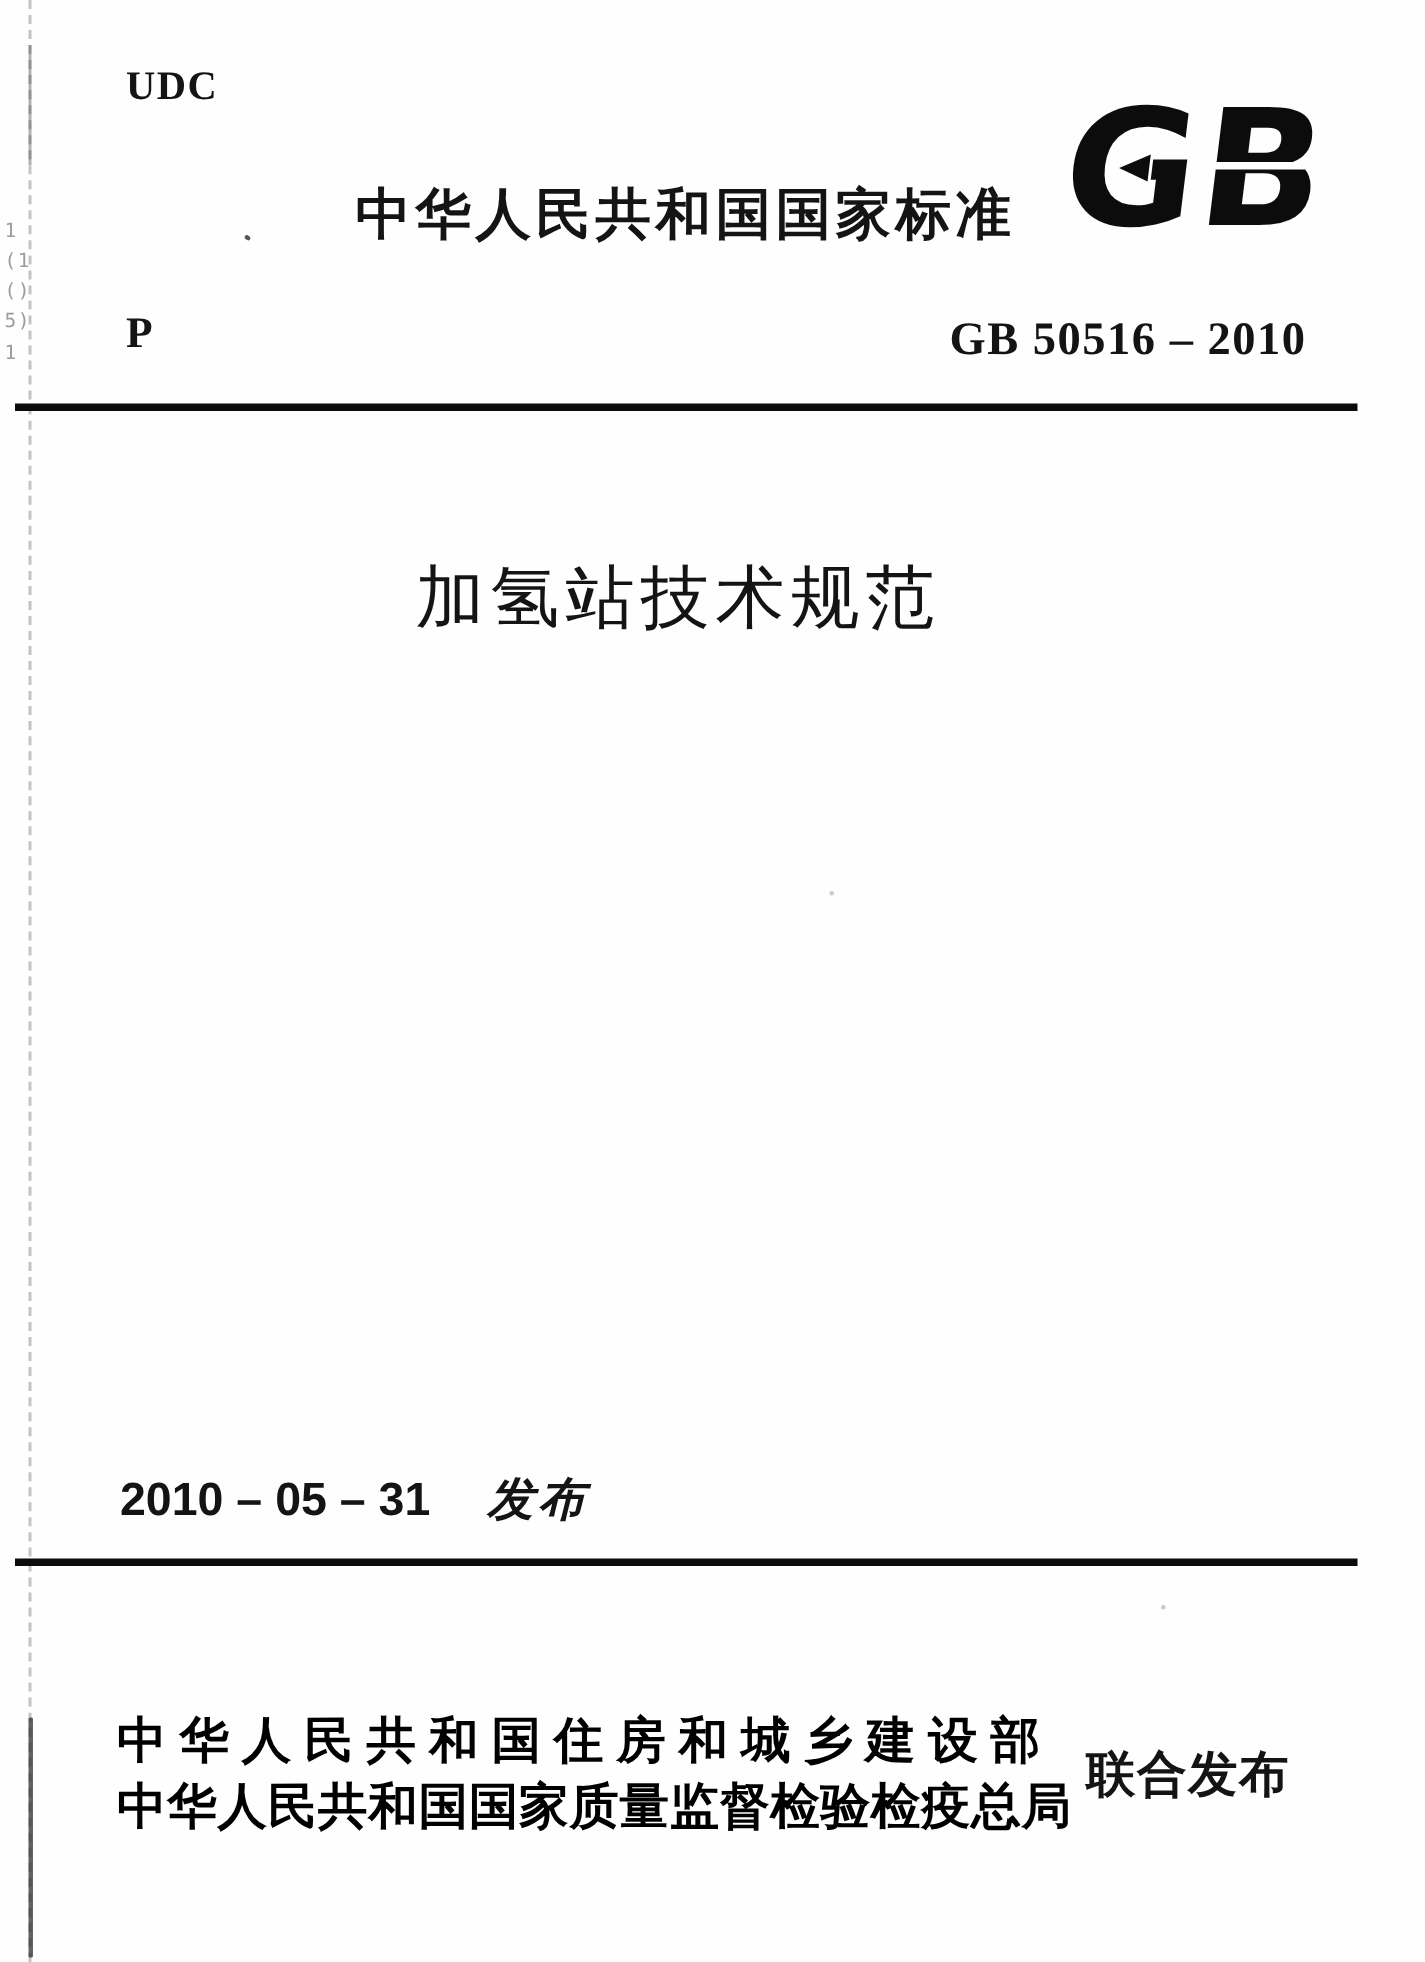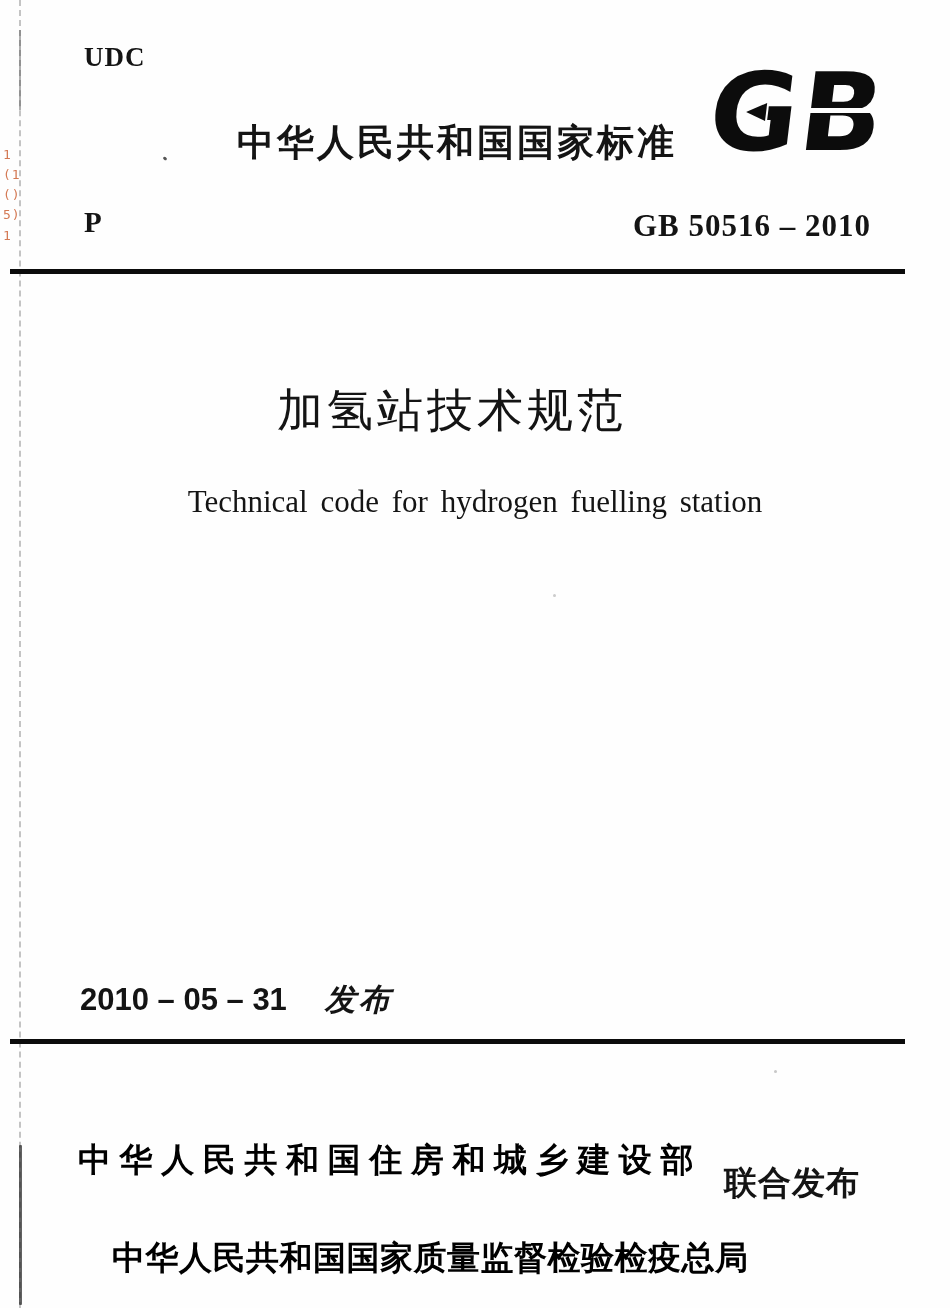--- a/index.html
+++ b/index.html
@@ -22,21 +22,21 @@
     position:absolute;left:19px;top:1145px;height:160px;width:3px;
     background:#2e2e2e;opacity:.75;border-radius:1px;
   }
   .scan-line-dark-top{
     position:absolute;left:19px;top:30px;height:80px;width:2px;
     background:#555;opacity:.45;
   }
   .margin-glyphs{
     position:absolute;left:3px;top:145px;width:14px;
     font-family:"DejaVu Sans Mono",monospace;
-    font-size:13px;line-height:1.55;color:#c2410c;opacity:.7;
+    font-size:13px;line-height:1.55;color:#737373;opacity:.7;
     word-break:break-all;letter-spacing:1px;
   }
 
   .udc{
     position:absolute;left:84px;top:42px;
     font-weight:bold;font-size:27px;letter-spacing:1px;
   }
   .heading-cn{
     position:absolute;left:237px;top:118px;
     font-family:Liberation Sans, sans-serif;
@@ -49,21 +49,21 @@
   }
   .std-number{
     position:absolute;left:633px;top:208px;
     font-weight:bold;font-size:31px;letter-spacing:1px;white-space:nowrap;
   }
   .rule{position:absolute;left:10px;width:895px;height:5px;background:#0b0b0b;}
   .rule-1{top:269px;}
   .rule-2{top:1039px;}
 
   .title-cn{
-    position:absolute;left:0;top:380px;width:904px;
+    position:absolute;left:0;top:368px;width:904px;
     text-align:center;font-size:46px;letter-spacing:4px;
     font-family:"Liberation Serif","DejaVu Serif",serif;white-space:nowrap;
   }
   .title-en{
     position:absolute;left:0;top:484px;width:950px;
     text-align:center;font-size:31px;word-spacing:5px;
     font-family:"Liberation Serif","DejaVu Serif",serif;white-space:nowrap;
   }
 
   .date-row{position:absolute;top:979px;left:0;width:950px;height:36px;}
@@ -75,21 +75,21 @@
   }
   .date-issue{left:80px;}
   .date-impl{left:574px;}
 
   .pub-line{
     position:absolute;left:78px;
     font-family:"DejaVu Sans","Liberation Sans",sans-serif;
     font-weight:bold;font-size:33px;white-space:nowrap;color:#000000;
   }
   .pub-line-1{top:1138px;letter-spacing:8.6px;}
-  .pub-line-2{top:1236px;letter-spacing:0.5px;margin-left:34px;}
+  .pub-line-2{top:1182px;letter-spacing:0.5px;}
   .joint-label{
     position:absolute;left:724px;top:1161px;
     font-family:"DejaVu Sans","Liberation Sans",sans-serif;
     font-weight:bold;font-size:33px;letter-spacing:1px;white-space:nowrap;
   }
 
   .speck{position:absolute;background:#9a9a9a;border-radius:50%;}
   .speck-a{left:163px;top:157px;width:4px;height:3px;transform:rotate(35deg);background:#555;}
   .speck-b{left:553px;top:594px;width:3px;height:3px;opacity:.5;}
   .speck-c{left:774px;top:1070px;width:3px;height:3px;opacity:.55;}
@@ -123,21 +123,20 @@
         <rect x="96" y="44" width="66" height="5" fill="#fefefe"></rect>
       </g>
     </svg>
   </div>
 
   <div class="std-number">GB 50516 – 2010</div>
 
   <div class="rule rule-1"></div>
 
   <div class="title-cn">加氢站技术规范</div>
-  <div class="title-en">Technical code for hydrogen fuelling station</div>
 
   <div class="date-row">
     <div class="date-item date-issue">
       <span class="date-num">2010 – 05 – 31</span><span class="date-label">发布</span>
     </div>
   </div>
 
   <div class="rule rule-2"></div>
 
   <div class="pub-line pub-line-1">中华人民共和国住房和城乡建设部</div>

